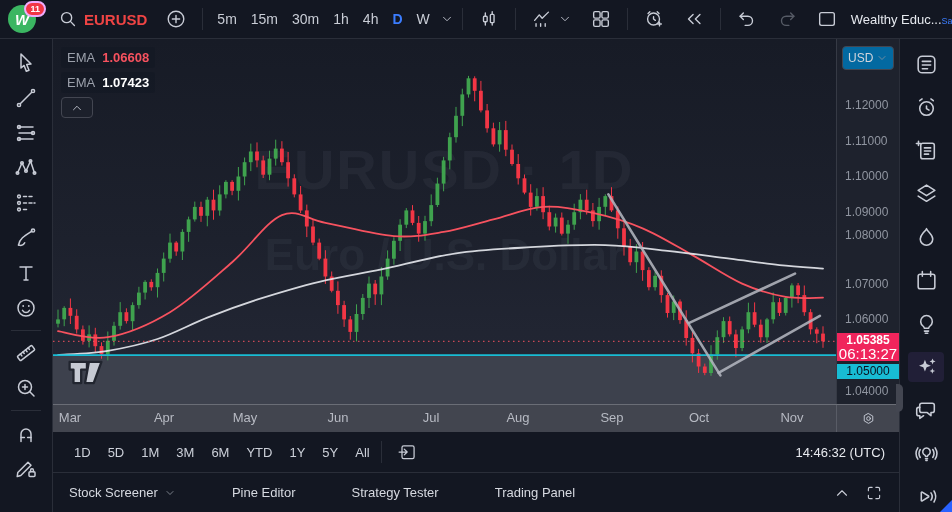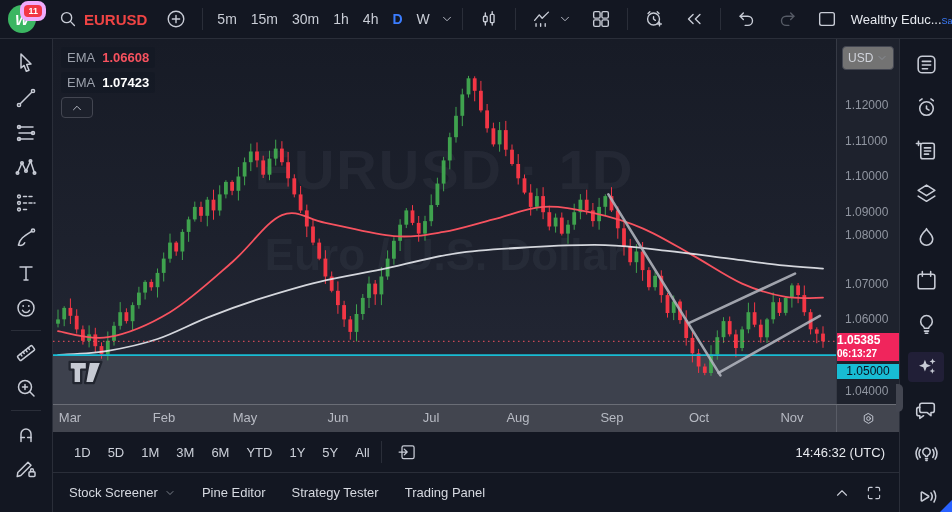--- a/index.html
+++ b/index.html
@@ -8,21 +8,21 @@
   #app{width:952px;height:512px;background:#131722;position:relative;display:flex;flex-direction:column;}
 
   
   #topbar{height:38px;flex:0 0 38px;display:flex;align-items:center;gap:4px;
           background:#131722;border-bottom:1px solid #2a2e39;padding:0 6px;overflow:hidden;white-space:nowrap;}
   .logo-wrap{position:relative;width:40px;height:32px;flex:0 0 40px;cursor:pointer;}
   .logo-circle{position:absolute;left:2px;top:2px;width:28px;height:28px;border-radius:50%;
                background:#3bb662;color:#fff;font-weight:bold;font-style:italic;font-size:15px;
                display:flex;align-items:center;justify-content:center;}
   .nbadge{position:absolute;right:0;top:-2px;background:#f23645;color:#fff;font-size:9px;font-weight:bold;
-          border-radius:8px;padding:1px 4px;border:4px solid #f0abfc;}
+          border-radius:8px;padding:1px 4px;border:2px solid #f0abfc;}
   .tb{background:none;border:none;color:#d5d8e0;font-family:inherit;font-size:14px;display:flex;
       align-items:center;gap:5px;padding:4px 7px;border-radius:4px;cursor:pointer;}
   .tb.sym{font-weight:bold;font-size:15px;color:#ef4444;}
   .svgic{width:22px;height:22px;display:block;}
   .ic{display:inline-flex;align-items:center;color:#c8ccd6;}
   .ic.small .svgic{width:14px;height:14px;}
   .vsep{width:1px;height:22px;background:#2a2e39;margin:0 4px;flex:0 0 1px;}
   .tf{padding:4px 6px;font-size:14px;color:#c9cdd6;border-radius:4px;cursor:pointer;}
   .tf.active{color:#3b7dff;font-weight:bold;}
   #tf-list{display:flex;align-items:center;gap:2px;}
@@ -60,27 +60,27 @@
   .lgval{font-weight:bold;}
   #legend-collapse{clear:both;float:left;width:30px;height:19px;border:1px solid #434651;border-radius:4px;
         background:#1c202b;color:#b2b5be;display:flex;align-items:center;justify-content:center;cursor:pointer;}
   #legend-collapse .svgic{width:14px;height:14px;}
   .tv-logo{position:absolute;left:14px;bottom:14px;opacity:.95;}
 
   
   #price-scale{width:62px;flex:0 0 62px;position:relative;background:#1e222d;border-left:1px solid #363a45;
                font-size:12px;color:#9095a0;cursor:ns-resize;}
   .ptick{position:absolute;left:8px;height:16px;line-height:16px;}
-  #usd-btn{position:absolute;top:7px;left:5px;right:5px;height:24px;background:#737373;border:1px solid #434651;
+  #usd-btn{position:absolute;top:7px;left:5px;right:5px;height:24px;background:#0369a1;border:1px solid #434651;
            border-radius:4px;color:#d1d4dc;font-size:12px;font-family:inherit;display:flex;align-items:center;
            justify-content:space-between;padding:0 5px;cursor:pointer;}
   #usd-btn .svgic{width:12px;height:12px;color:#9095a0;}
   #last-badge{position:absolute;left:0;right:0;top:294px;height:28px;background:#f0255c;color:#fff;
-              font-size:12px;font-weight:bold;line-height:14px;z-index:4;}
-  #last-badge .cd{font-weight:bold;font-size:10px;}
+              text-align:center;font-size:12px;font-weight:bold;line-height:14px;z-index:4;}
+  #last-badge .cd{font-weight:normal;font-size:15px;}
   #alert-badge{position:absolute;left:0;right:0;top:325px;height:15px;background:#18bcd4;color:#0b1320;
                text-align:center;font-size:12px;line-height:15px;z-index:3;}
 
   
   #time-axis{height:27px;flex:0 0 27px;background:#42454f;border-top:1px solid #6a6d76;position:relative;
              font-size:13px;color:#b7bac3;cursor:ew-resize;}
   .mtick{position:absolute;top:5px;transform:translateX(-50%);}
   #axis-corner{position:absolute;right:0;top:0;bottom:0;width:62px;border-left:1px solid #595c66;
                display:flex;align-items:center;justify-content:center;color:#c3c6cf;cursor:pointer;}
   #axis-corner .svgic{width:15px;height:15px;}
@@ -89,21 +89,21 @@
   #ranges-row{height:40px;flex:0 0 40px;background:#131722;display:flex;align-items:center;padding:0 14px;
               border-bottom:1px solid #2a2e39;}
   .rng{font-size:13px;color:#ccd0d9;padding:5px 7px;border-radius:4px;cursor:pointer;}
   #ranges{display:flex;align-items:center;gap:3px;}
   #goto-btn{background:none;border:none;color:#c8ccd6;cursor:pointer;padding:3px;display:flex;margin-left:8px;}
   #goto-btn .svgic{width:20px;height:20px;}
   .clock{margin-left:auto;font-size:13px;color:#e8eaef;cursor:pointer;}
 
   
   #bottom-panel{height:42px;flex:1;background:#131722;display:flex;align-items:center;padding:0 16px;}
-  #bp-tabs{display:flex;align-items:center;gap:26px;}
+  #bp-tabs{display:flex;align-items:center;gap:56px;}
   .bptab{font-size:13px;color:#d6d9e0;display:flex;align-items:center;gap:6px;cursor:pointer;}
   .bptab .svgic{width:12px;height:12px;color:#9aa0aa;}
   .bp-right{margin-left:auto;display:flex;align-items:center;gap:14px;color:#b8bcc5;}
   .bp-right .svgic{width:18px;height:18px;cursor:pointer;}
 
   
   #right-rail{width:52px;flex:0 0 52px;background:#131722;border-left:1px solid #2a2e39;position:relative;
               display:flex;flex-direction:column;align-items:center;padding-top:10px;gap:13px;}
   .rbtn{width:36px;height:32px;display:flex;align-items:center;justify-content:center;color:#b2b5be;
         border-radius:4px;cursor:pointer;position:relative;}
@@ -674,21 +674,21 @@
             <div>1.05385</div>
             <div class="cd">06:13:27</div>
           </div>
           <div id="alert-badge">1.05000</div>
         </div>
       </div>
 
       <div id="time-axis">
         <div id="months">
             <span class="mtick" style="left: 17px;">Mar</span>
-            <span class="mtick" style="left: 111px;">Feb</span>
+            <span class="mtick" style="left: 111px;">Apr</span>
             <span class="mtick" style="left: 192px;">May</span>
             <span class="mtick" style="left: 285px;">Jun</span>
             <span class="mtick" style="left: 378px;">Jul</span>
             <span class="mtick" style="left: 465px;">Aug</span>
             <span class="mtick" style="left: 559px;">Sep</span>
             <span class="mtick" style="left: 646px;">Oct</span>
             <span class="mtick" style="left: 739px;">Nov</span>
           </div>
         <div id="axis-corner">
           <span class="ic">

